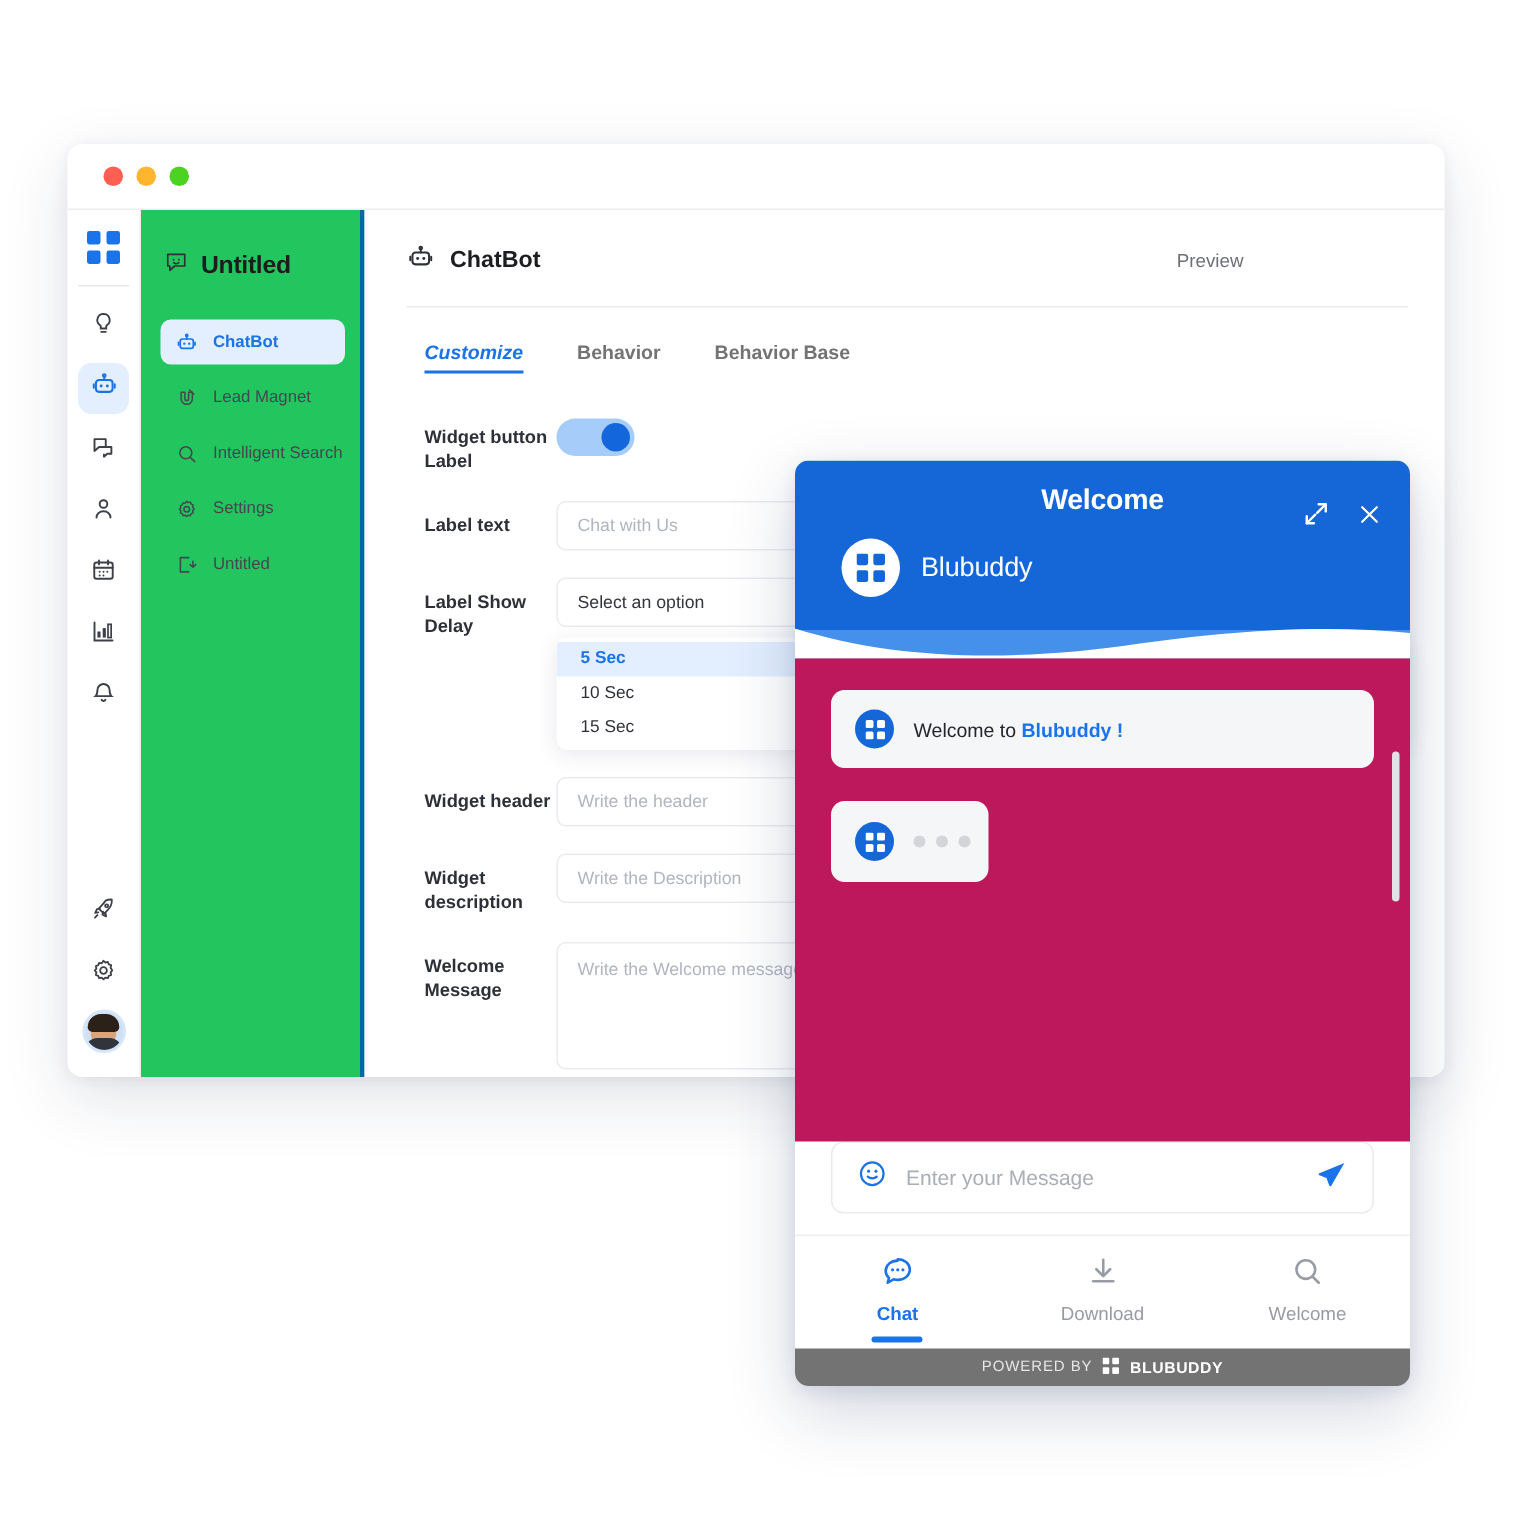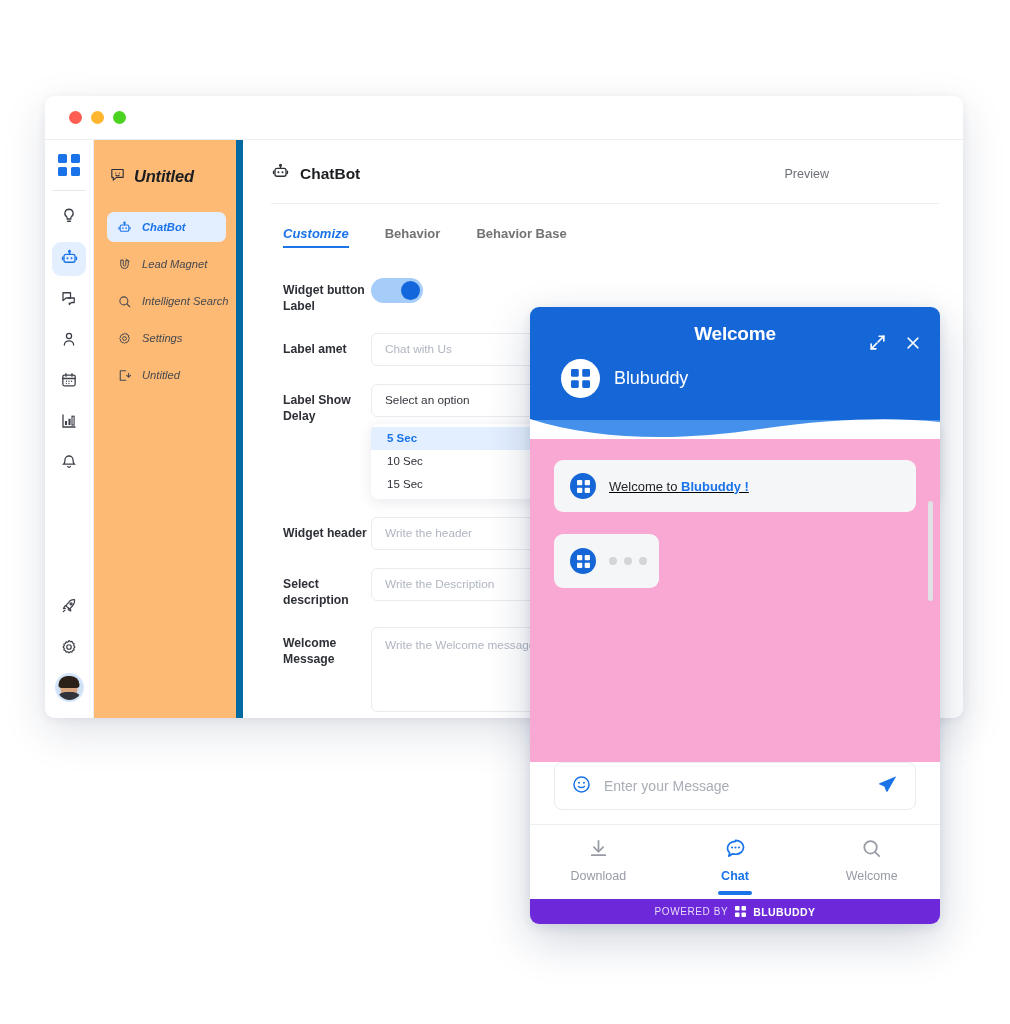--- a/index.html
+++ b/index.html
@@ -56,22 +56,22 @@
   .av-face { position:absolute; left:50%; top:54%; transform:translate(-50%,-50%);
              width:17px; height:17px; border-radius:50%; background:#d9a57e; }
   .av-hair { position:absolute; left:50%; top:26%; transform:translate(-50%,-50%);
              width:21px; height:12px; border-radius:11px 11px 4px 4px; background:#2c2118; }
   .av-body { position:absolute; left:50%; bottom:-5px; transform:translateX(-50%);
              width:27px; height:13px; border-radius:10px 10px 0 0; background:#32343b; }
 
   
   .nav-panel {
     width: 149px; flex: 0 0 149px;
-    border-right: 7px solid #0369a1;
-    padding: 26px 10px 0 13px; background: #fdba74; font-style: italic;
+    border-right: 3px solid #0369a1;
+    padding: 26px 10px 0 13px; background: #22c55e;
   }
   .project-title { display: flex; align-items: center; gap: 8px; margin-bottom: 25px; padding-left: 2px; }
   .project-title .pt-text { font-size: 16.5px; font-weight: bold; color: #1c1d21; letter-spacing: -0.2px; }
   .nav-item {
     display: flex; align-items: center; gap: 10px;
     height: 30px; border-radius: 7px; padding: 0 9px; margin-bottom: 7px;
     color: #45474f; font-size: 11.2px;
   }
   .nav-item .ni-label { white-space: nowrap; }
   .nav-item.active { background: #e3efff; color: #1a73e8; font-weight: bold; }
@@ -131,21 +131,21 @@
   .w-brand { display: flex; align-items: center; gap: 14px; padding: 14px 0 22px 11px; }
   .w-brand-logo {
     width: 39px; height: 39px; border-radius: 50%; background: #fff;
     display: flex; align-items: center; justify-content: center;
   }
   .w-brand-name { font-size: 18px; color: #fff; letter-spacing: -0.1px; }
   .w-sub { background: #4490ea; position: relative; }
   .w-sub-text { font-size: 12.4px; color: #fff; line-height: 1.35; padding: 9px 22px 14px 28px; }
   .w-wave { display: block; width: 100%; height: 20px; margin-top: -1px; }
 
-  .w-body { flex: 1 1 auto; position: relative; background: #f9a8d4; padding: 21px 24px 0 24px; overflow: hidden; text-decoration: underline; }
+  .w-body { flex: 1 1 auto; position: relative; background: #be185d; padding: 21px 24px 0 24px; overflow: hidden; }
   .bubble {
     background: #f5f6f8; border-radius: 9px; display: flex; align-items: center;
     gap: 13px; padding: 13px 16px; margin-bottom: 22px;
   }
   .bubble.typing { width: 105px; padding: 14px 16px; }
   .bot-ava {
     width: 26px; height: 26px; border-radius: 50%; background: #1566d6; flex: 0 0 26px;
     display: flex; align-items: center; justify-content: center;
   }
   .bubble-text { font-size: 13px; color: #23252b; }
@@ -161,21 +161,21 @@
   }
   .w-input .ph { flex: 1 1 auto; font-size: 14px; color: #a9adb6; }
   .w-nav { border-top: 1px solid #eceef1; display: flex; padding: 12px 0 4px 0; }
   .w-nav-item { flex: 1 1 0; display: flex; flex-direction: column; align-items: center; gap: 5px; color: #979ba4; }
   .w-nav-item .wn-label { font-size: 12.5px; }
   .w-nav-item.active { color: #1a73e8; }
   .w-nav-item.active .wn-label { font-weight: bold; }
   .wn-underline { width: 34px; height: 4px; border-radius: 2px; background: #1a73e8; margin-top: 3px; }
   .wn-underline.hidden { background: transparent; }
   .w-footer {
-    background: #6d28d9; height: 25px; display: flex; align-items: center;
+    background: #737373; height: 25px; display: flex; align-items: center;
     justify-content: center; gap: 7px;
   }
   .pb-text { font-size: 10px; color: rgba(255,255,255,0.82); letter-spacing: 0.6px; }
   .pb-name { font-size: 10.5px; color: #fff; font-weight: bold; letter-spacing: 0.4px; }
 </style>
 </head>
 <body>
 
 <div id="stage">
 
@@ -401,21 +401,21 @@
           <div class="form-row">
             <div class="form-label">Widget button Label</div>
             <div class="form-field">
               <div class="toggle">
                 <span class="knob"></span>
               </div>
             </div>
           </div>
 
           <div class="form-row">
-            <div class="form-label">Label amet</div>
+            <div class="form-label">Label text</div>
             <div class="form-field">
               <div class="txt-input">Chat with Us</div>
             </div>
           </div>
 
           <div class="form-row">
             <div class="form-label">Label Show Delay</div>
             <div class="form-field">
               <div class="txt-input value-dark">Select an option</div>
               <div class="dropdown">
@@ -427,21 +427,21 @@
           </div>
 
           <div class="form-row" style="margin-top:18px;">
             <div class="form-label">Widget header</div>
             <div class="form-field">
               <div class="txt-input">Write the header</div>
             </div>
           </div>
 
           <div class="form-row">
-            <div class="form-label">Select description</div>
+            <div class="form-label">Widget description</div>
             <div class="form-field">
               <div class="txt-input">Write the Description</div>
             </div>
           </div>
 
           <div class="form-row">
             <div class="form-label">Welcome Message</div>
             <div class="form-field">
               <div class="txt-area">Write the Welcome message</div>
             </div>
@@ -535,43 +535,43 @@
         <span class="ph">Enter your Message</span>
         <span>
           <svg viewBox="0 0 24 24" width="22" height="22" fill="#1a73e8">
             <path d="M21 3.6L2.8 11.1c-.7.3-.7 1.2 0 1.5l5.2 2 2 5.4c.3.7 1.2.7 1.5.1L21 3.6z"></path>
           </svg>
         </span>
       </div>
     </div>
 
     <div class="w-nav">
-      <div class="w-nav-item">
-        <span>
-          <svg viewBox="0 0 24 24" width="23" height="23" fill="none" stroke="currentColor" stroke-width="1.8" stroke-linecap="round" stroke-linejoin="round">
-            <path d="M12 4v11"></path>
-              <path d="M7.2 10.6L12 15.4l4.8-4.8"></path>
-              <path d="M5 19h14"></path>
-          </svg>
-        </span>
-        <span class="wn-label">Download</span>
-        <span class="wn-underline hidden"></span>
-      </div>
-
       <div class="w-nav-item active">
         <span>
           <svg viewBox="0 0 24 24" width="23" height="23" fill="none" stroke="currentColor" stroke-width="1.8" stroke-linejoin="round">
             <path d="M12 3.6c4.8 0 8.4 3.2 8.4 7.2s-3.6 7.2-8.4 7.2c-1 0-2-.15-2.9-.4L5 20l.9-3.4c-1.5-1.3-2.3-3-2.3-4.8 0-4 3.6-7.2 8.4-7.2z"></path>
             <circle cx="8.4" cy="11" r="1.1" fill="currentColor" stroke="none"></circle>
             <circle cx="12" cy="11" r="1.1" fill="currentColor" stroke="none"></circle>
             <circle cx="15.6" cy="11" r="1.1" fill="currentColor" stroke="none"></circle>
           </svg>
         </span>
         <span class="wn-label">Chat</span>
         <span class="wn-underline"></span>
+      </div>
+
+      <div class="w-nav-item">
+        <span>
+          <svg viewBox="0 0 24 24" width="23" height="23" fill="none" stroke="currentColor" stroke-width="1.8" stroke-linecap="round" stroke-linejoin="round">
+            <path d="M12 4v11"></path>
+              <path d="M7.2 10.6L12 15.4l4.8-4.8"></path>
+              <path d="M5 19h14"></path>
+          </svg>
+        </span>
+        <span class="wn-label">Download</span>
+        <span class="wn-underline hidden"></span>
       </div>
 
       <div class="w-nav-item">
         <span>
           <svg viewBox="0 0 24 24" width="23" height="23" fill="none" stroke="currentColor" stroke-width="1.8" stroke-linecap="round">
             <circle cx="11" cy="10.8" r="6.5"></circle>
               <path d="M15.8 15.8l4.2 4.2"></path>
           </svg>
         </span>
         <span class="wn-label">Welcome</span>

